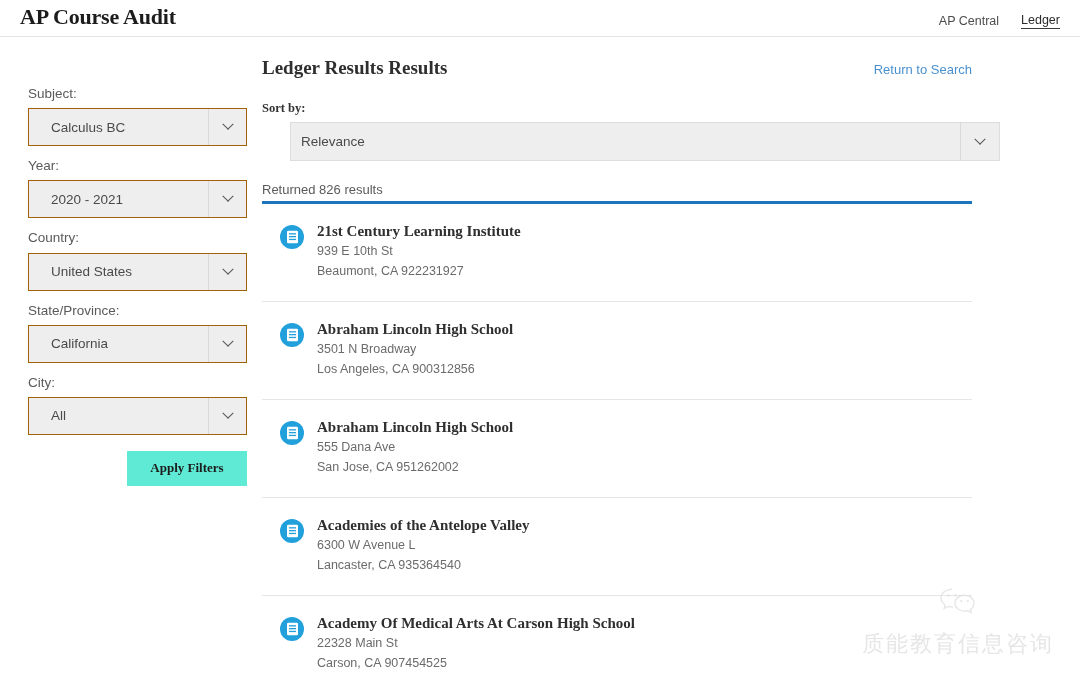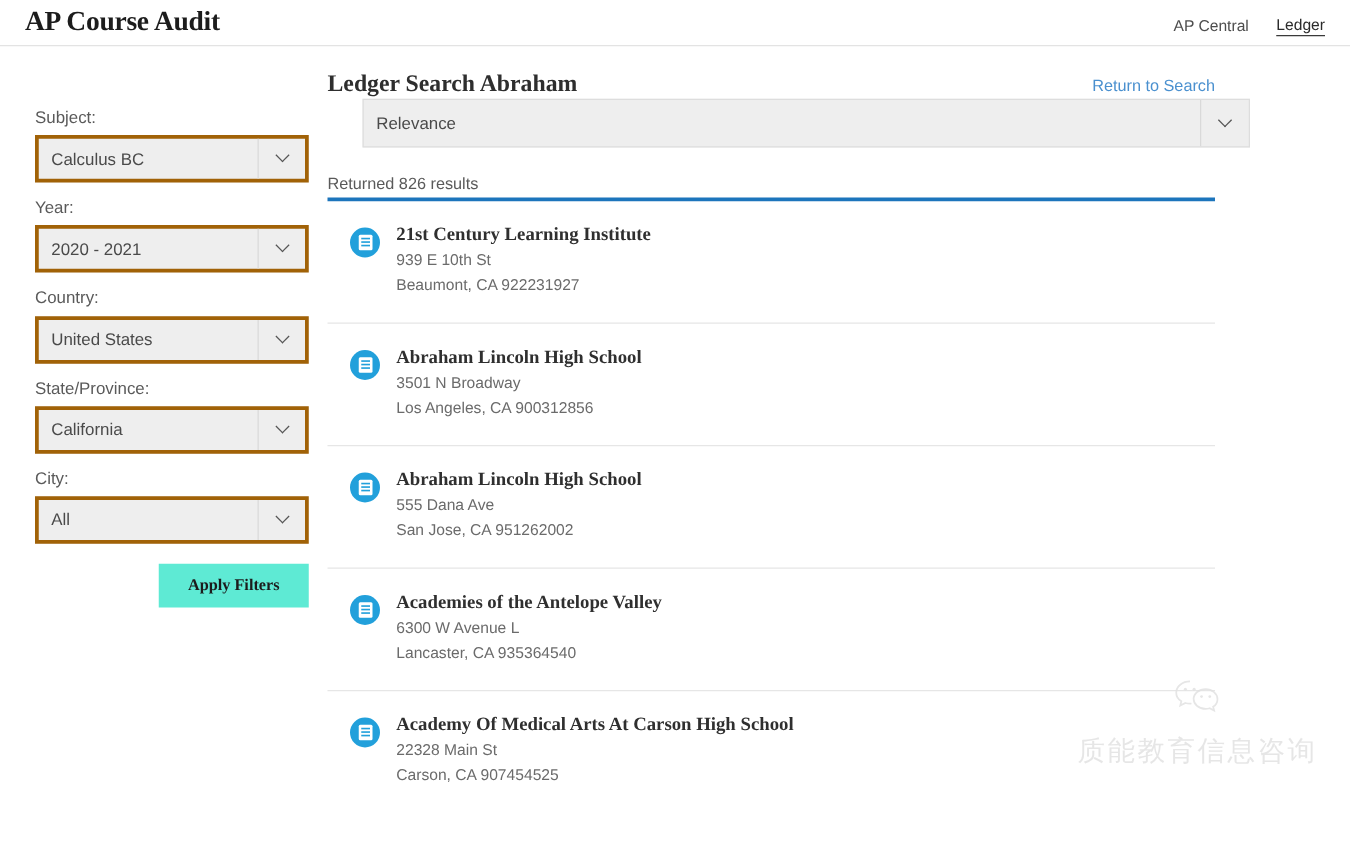--- a/index.html
+++ b/index.html
@@ -66,24 +66,25 @@
     font-size: 13.5px;
     color: #5a5a5a;
     margin-bottom: 6px;
     line-height: 1.2;
   }
   .select {
     position: relative;
     width: 219px;
     height: 38px;
     background: #eeeeee;
-    border: 3px solid #a16207;
-    display: flex;
-    align-items: center;
-    cursor: pointer;
+    border: 1px solid #a16207;
+    display: flex;
+    align-items: center;
+    cursor: pointer;
+    padding-left: 12px;
   }
   .select-value {
     padding-left: 10px;
     font-size: 13.5px;
     color: #4a4a4a;
     flex: 1;
     white-space: nowrap;
     overflow: hidden;
   }
   .select-arrow {
@@ -301,24 +302,25 @@
     </div>
 
     <div class="btn-stack">
       <div class="btn btn-apply">Apply Filters</div>
     </div>
   </aside>
 
   <main class="main">
 
     <div class="main-head">
-      <div class="results-title">Ledger Search Abraham</div>
+      <div class="results-title">Ledger Results Results</div>
       <a class="return-link">Return to Search</a>
     </div>
 
+    <div class="sort-label">Sort by:</div>
     <div class="sort-select">
       <span class="select-value">Relevance</span>
       <span class="select-arrow">
           <i class="chev"></i>
         </span>
     </div>
 
     <div class="returned-row">
       <div class="returned-text">Returned 826 results</div>
       <div class="blue-bar"></div>

